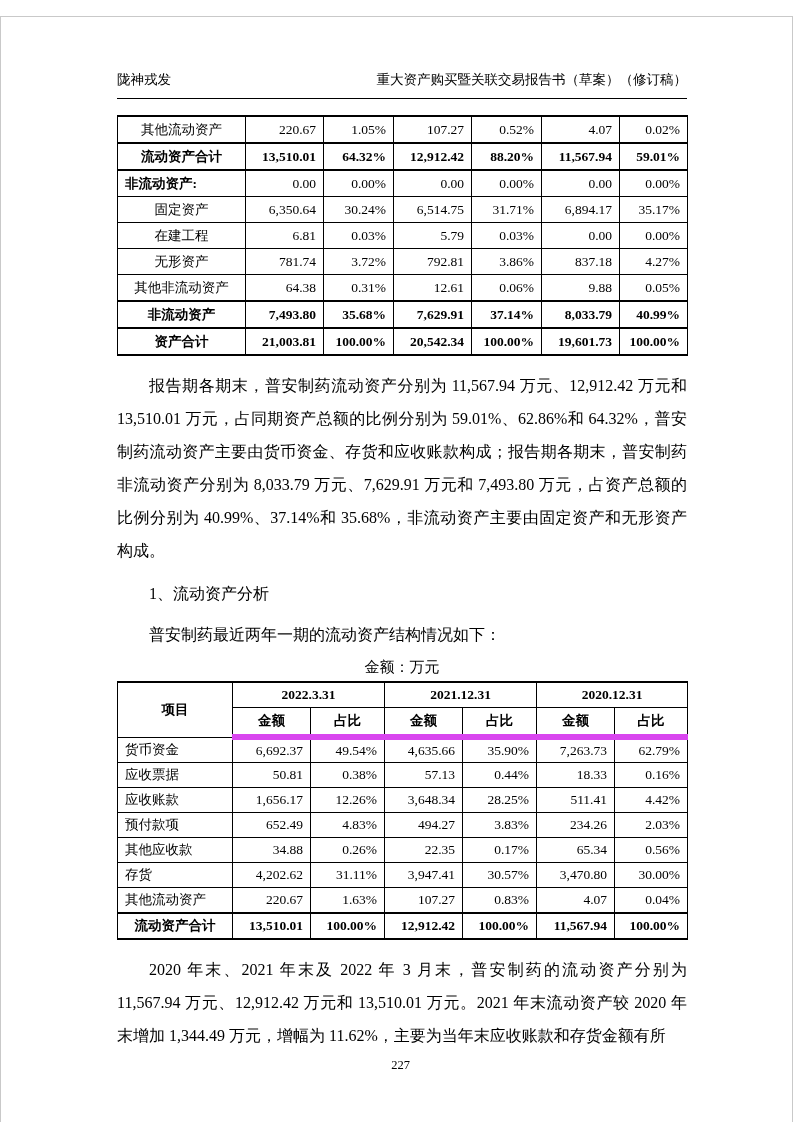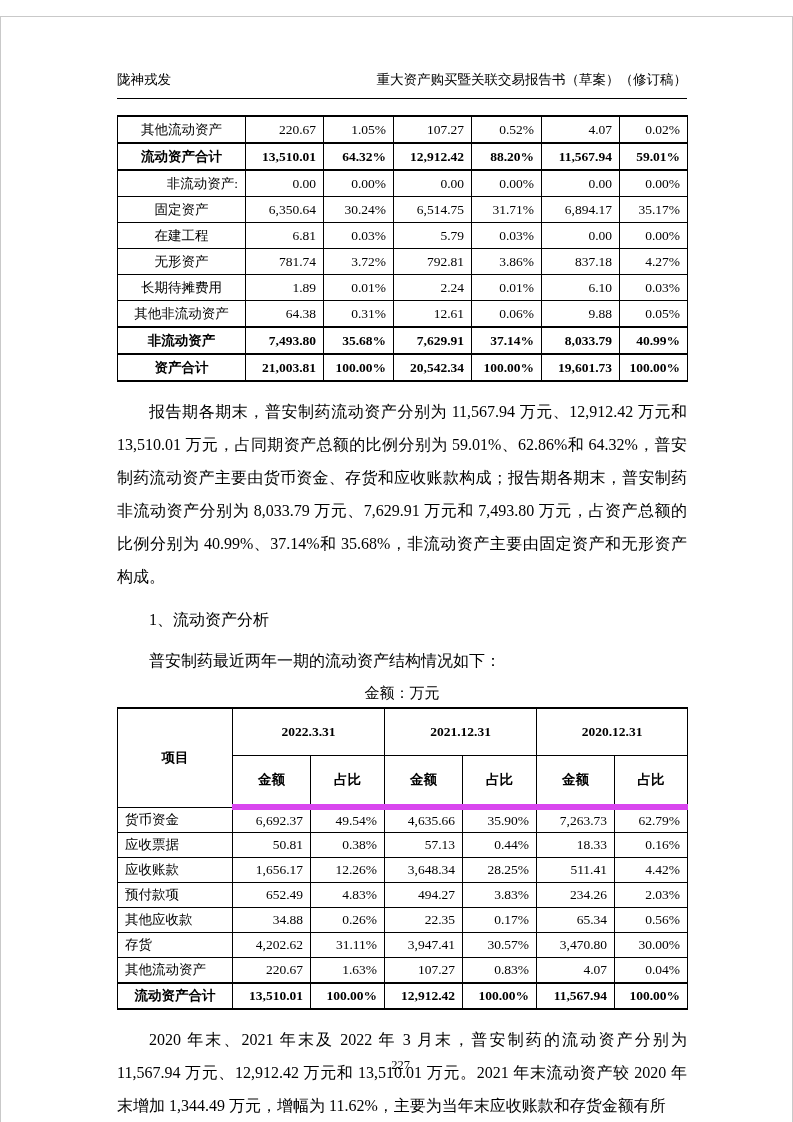--- a/index.html
+++ b/index.html
@@ -29,28 +29,28 @@
   }
   #t1 { margin-top: 16px; }
   #t2 { margin-top: 2px; }
   #t1, #t2 {
     border: 1px solid #000;
     border-top: 2.5px solid #000;
     border-bottom: 2.5px solid #000;
   }
   td, th { border: 1px solid #000; padding: 3.5px 7px; overflow: hidden; }
   #t2 td { padding: 3px 7px; }
-  thead th { font-weight: bold; text-align: center; padding: 15px 3px; }
+  thead th { font-weight: bold; text-align: center; padding: 4px 3px; }
   #t2 thead tr:last-child th { border-bottom: 6px solid #d946ef; }
   td.amt, td.pct { text-align: right; white-space: nowrap; }
   td.label { text-align: center; white-space: nowrap; }
   #t2 td.label { text-align: left; }
   tr.total td { font-weight: bold; border-top-width: 2px; border-bottom-width: 2px; }
   #t2 tr.total td.label { text-align: center; }
-  tr.section td.label { text-align: right; font-weight: normal; }
+  tr.section td.label { text-align: left; font-weight: bold; }
   p.body {
     font-size: 16px; line-height: 33px;
     text-align: justify; text-indent: 32px;
     margin-top: 13px;
   }
   .heading { font-size: 16px; line-height: 33px; text-indent: 32px; margin-top: 10px; }
   .unit-label { font-size: 15px; line-height: 24px; text-align: center; margin-top: 4px; }
   .footer {
     position: absolute; top: 1041px; left: 4px; width: 100%;
     text-align: center; font-size: 12.5px;
@@ -123,29 +123,20 @@
           <td class="pct">0.00%</td>
         </tr>
         <tr>
           <td class="label">无形资产</td>
           <td class="amt">781.74</td>
           <td class="pct">3.72%</td>
           <td class="amt">792.81</td>
           <td class="pct">3.86%</td>
           <td class="amt">837.18</td>
           <td class="pct">4.27%</td>
-        </tr>
-        <tr>
-          <td class="label">长期待摊费用</td>
-          <td class="amt">1.89</td>
-          <td class="pct">0.01%</td>
-          <td class="amt">2.24</td>
-          <td class="pct">0.01%</td>
-          <td class="amt">6.10</td>
-          <td class="pct">0.03%</td>
         </tr>
         <tr>
           <td class="label">其他非流动资产</td>
           <td class="amt">64.38</td>
           <td class="pct">0.31%</td>
           <td class="amt">12.61</td>
           <td class="pct">0.06%</td>
           <td class="amt">9.88</td>
           <td class="pct">0.05%</td>
         </tr>

